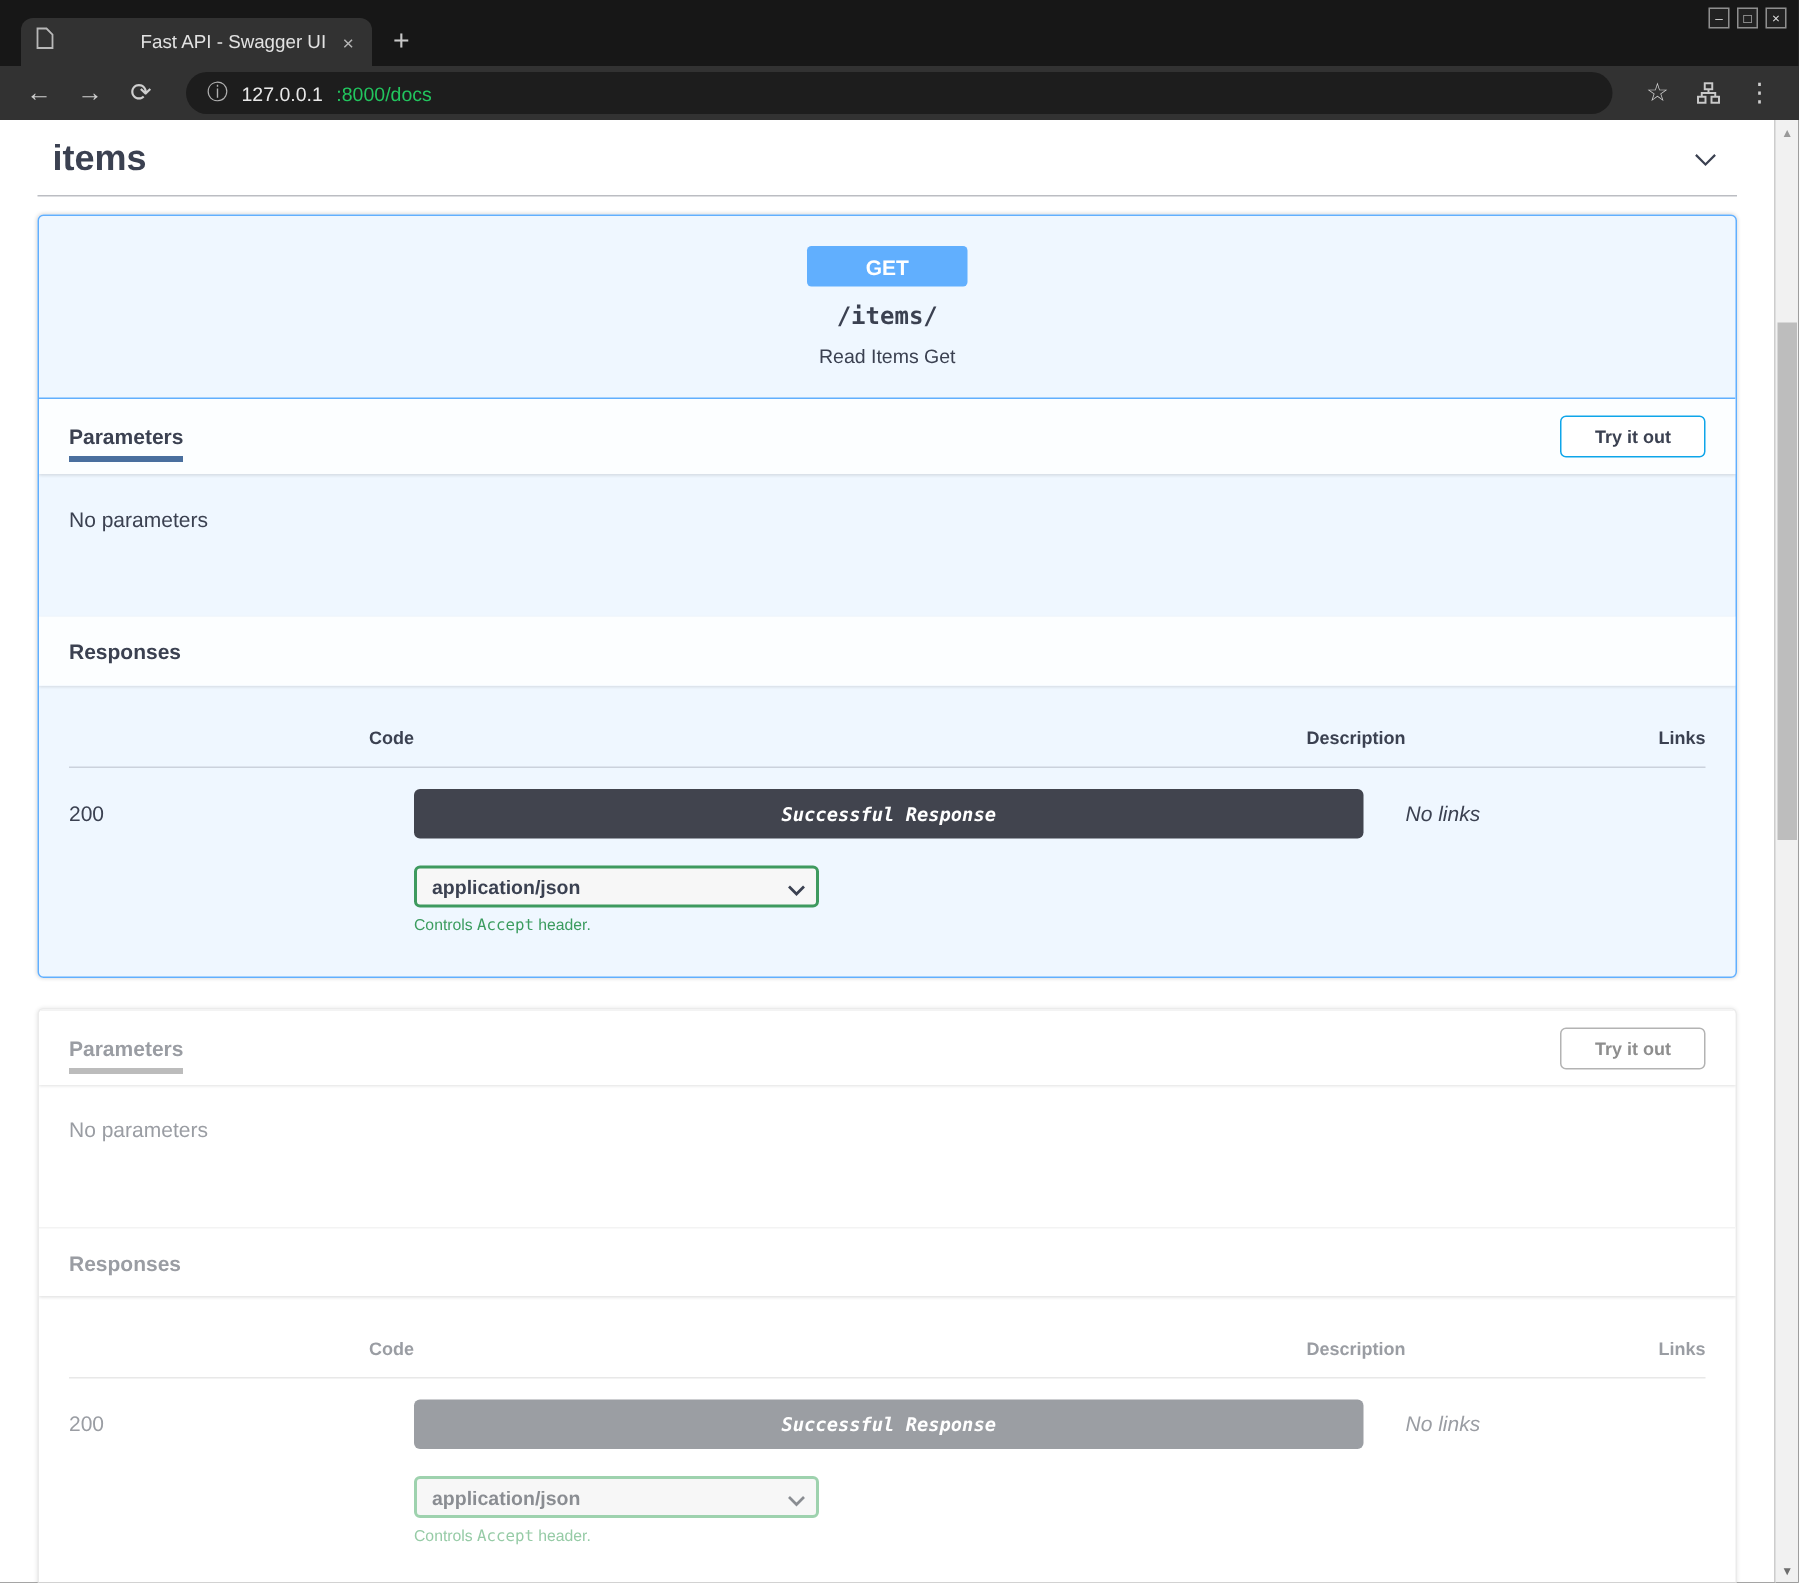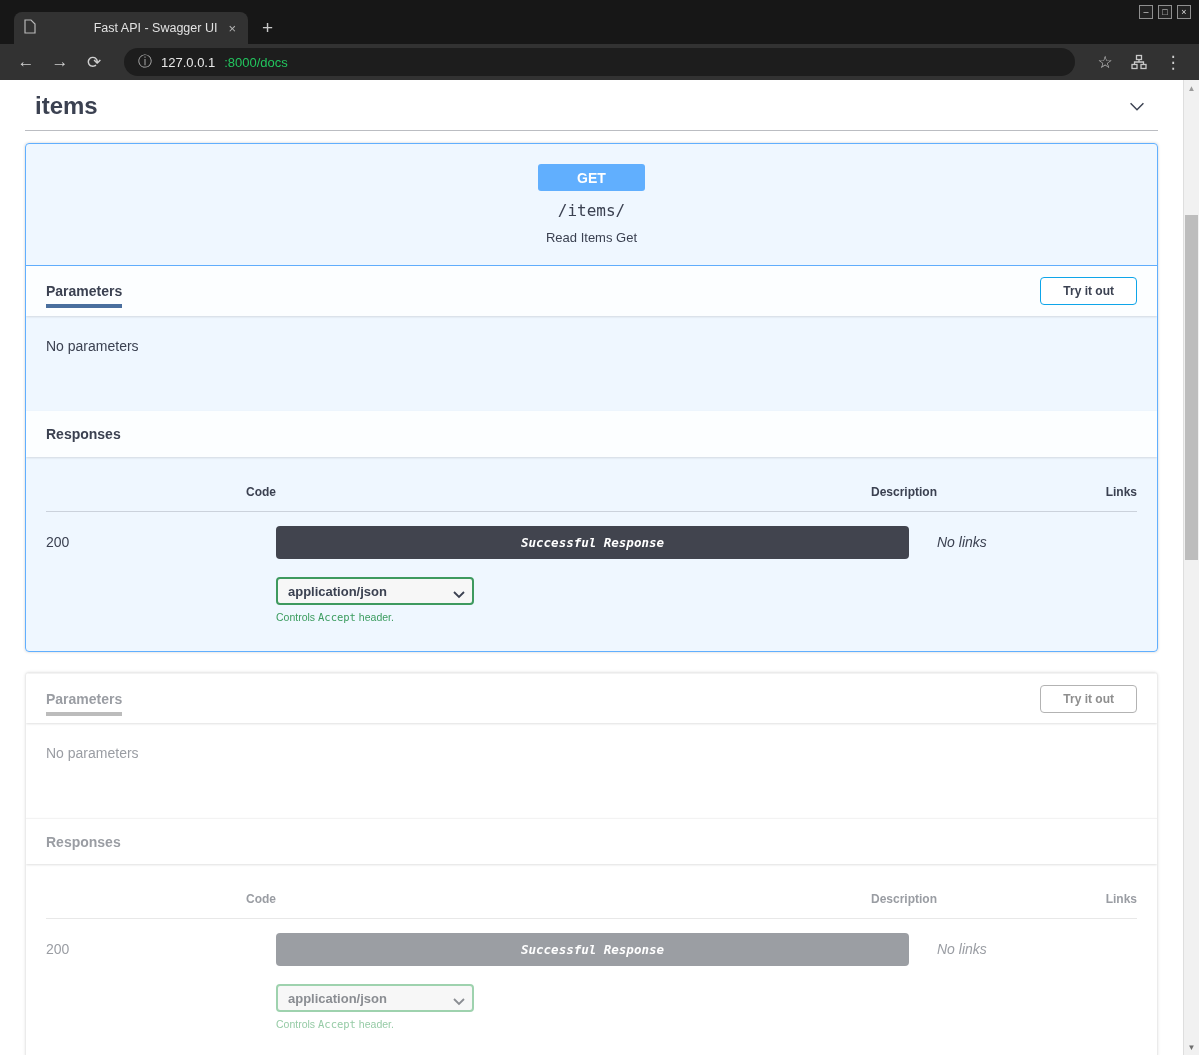--- a/index.html
+++ b/index.html
@@ -37,21 +37,21 @@
   .tag-title { font-size:24px; font-weight:700; color:#3b4151; }
   .tag-chevron { width:22px; height:22px; }
 
   .opblock { border:1px solid #61affe; border-radius:4px; background:rgba(97,175,254,.1);
     box-shadow:0 0 3px rgba(0,0,0,.19); margin-bottom:20px; overflow:hidden; }
   .opblock-summary { display:flex; align-items:center; padding:20px; gap:10px;
     border-bottom:1px solid #61affe; cursor:pointer;flex-direction:column; }
   .method-badge { background:#61affe; color:#fff; font-weight:700; font-size:14px;
     border-radius:3px; width:107px; height:27px; display:flex; align-items:center;
     justify-content:center; }
-  .op-path { font-family:"DejaVu Sans Mono","Liberation Mono",monospace; font-weight:400;
+  .op-path { font-family:"DejaVu Sans Mono","Liberation Mono",monospace; font-weight:700;
     font-size:16px; color:#3b4151; padding:0 6px; }
   .op-desc { font-size:13px; color:#3b4151; }
 
   .dep-warning { padding:13px 20px; font-size:13px; color:#8f9299; }
 
   .section-header { background:rgba(255,255,255,.8); min-height:50px; padding:8px 20px;
     display:flex; align-items:center; justify-content:space-between;
     box-shadow:0 1px 2px rgba(0,0,0,.12); }
   .tab-title { position:relative; font-size:14px; font-weight:700; color:#3b4151; cursor:pointer; }
   .tab-title::after { content:""; position:absolute; left:0; bottom:-9px; width:100%;
@@ -69,21 +69,21 @@
   .resp-head { display:grid; grid-template-columns:230px 1fr 200px;
     padding:8px 0 12px 0; border-bottom:1px solid rgba(59,65,81,.2); }
   .resp-head span { font-size:12px; font-weight:700; color:#3b4151;text-align:right; }
   .resp-row { display:grid; grid-template-columns:230px 1fr 200px; padding-top:14px; }
   .code-cell { font-size:14px; color:#3b4151; padding-top:8px; }
   .links-cell { font-size:14px; font-style:italic; color:#3b4151; padding-top:8px; }
 
   .resp-desc-box { background:#41444e; border-radius:4px; max-width:633px;
     padding:9px 10px; color:#fff; font-family:"DejaVu Sans Mono","Liberation Mono",monospace;
     font-style:italic; font-weight:600; font-size:12.5px;text-align:center; }
-  .media-wrap { position:relative; width:198px; margin-top:18px;border-radius:12px; }
+  .media-wrap { position:relative; width:270px; margin-top:18px;border-radius:12px; }
   .media-select { width:100%; height:28px; appearance:none; -webkit-appearance:none; -moz-appearance:none;
     border:2px solid #3e9a5f; border-radius:4px; background:#f7f7f7; font-family:inherit;
     font-weight:700; font-size:13px; color:#3b4151; padding:3px 30px 3px 10px; }
   .select-chevron { position:absolute; right:9px; top:8px; pointer-events:none; }
   .accept-note { margin-top:6px; font-size:10.5px; color:#3b9c5f; white-space:pre-wrap; }
   .accept-note .mono { font-family:"DejaVu Sans Mono","Liberation Mono",monospace; }
 
   
   .opblock.deprecated { border-color:#ebebeb; background:#fff; box-shadow:0 0 3px rgba(0,0,0,.1); }
   .deprecated .opblock-summary { border-bottom:1px solid #ebebeb; }

